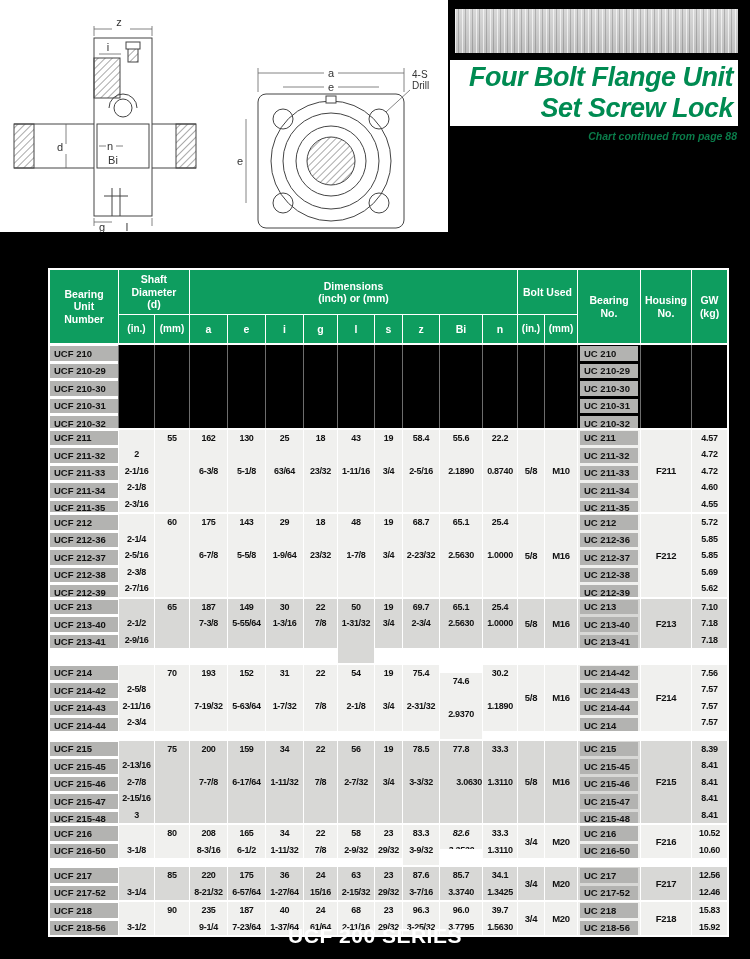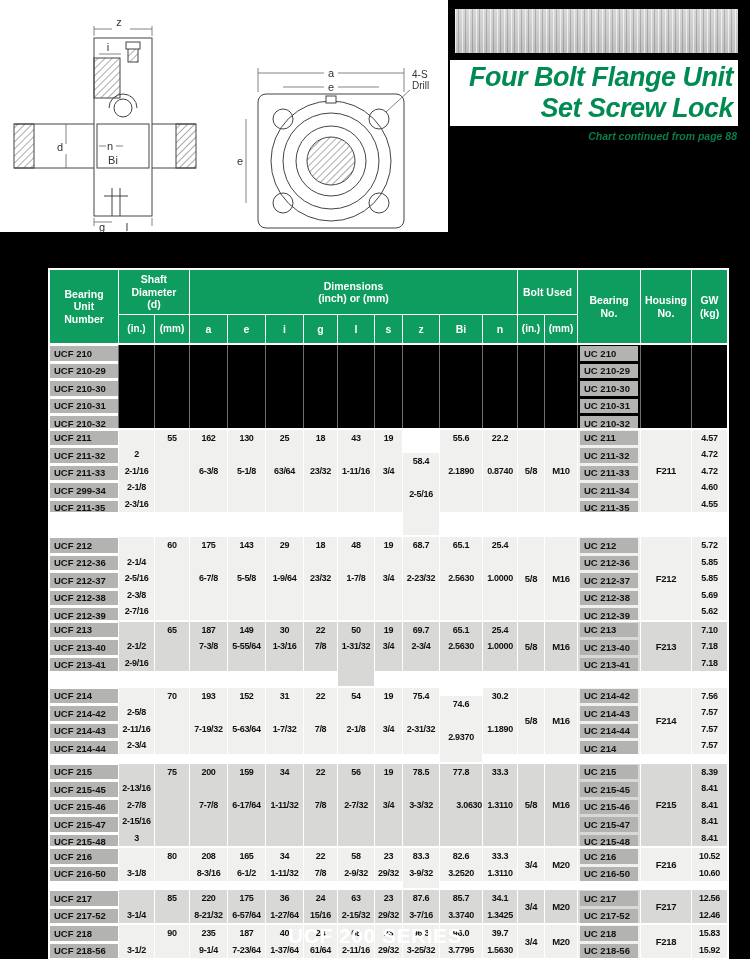--- a/index.html
+++ b/index.html
@@ -241,21 +241,21 @@
             <div class="chiprow">
               <div class="chip">UCF 211</div>
             </div>
             <div class="chiprow">
               <div class="chip">UCF 211-32</div>
             </div>
             <div class="chiprow">
               <div class="chip">UCF 211-33</div>
             </div>
             <div class="chiprow">
-              <div class="chip">UCF 299-34</div>
+              <div class="chip">UCF 211-34</div>
             </div>
             <div class="chiprow">
               <div class="chip">UCF 211-35</div>
             </div>
           </div>
           <div class="cell" style="grid-area: 1 / 2; height: 82.5px;">
             <div class="vrow"></div>
             <div class="vrow">2</div>
             <div class="vrow">2-1/16</div>
             <div class="vrow">2-1/8</div>
@@ -281,21 +281,21 @@
             <div class="vrow vabs" style="top: 33px;">23/32</div>
           </div>
           <div class="cell" style="grid-area: 1 / 8; height: 82.5px;">
             <div class="vrow">43</div>
             <div class="vrow vabs" style="top: 33px;">1-11/16</div>
           </div>
           <div class="cell" style="grid-area: 1 / 9; height: 82.5px;">
             <div class="vrow">19</div>
             <div class="vrow vabs" style="top: 33px;">3/4</div>
           </div>
-          <div class="cell" style="grid-area: 1 / 10; height: 82.5px; margin-top: 23px;">
+          <div class="cell" style="grid-area: 1 / 10; height: 82.5px;">
             <div class="vrow">58.4</div>
             <div class="vrow vabs" style="top: 33px;">2-5/16</div>
           </div>
           <div class="cell" style="grid-area: 1 / 11; height: 82.5px;">
             <div class="vrow">55.6</div>
             <div class="vrow vabs" style="top: 33px;">2.1890</div>
           </div>
           <div class="cell" style="grid-area: 1 / 12; height: 82.5px;">
             <div class="vrow">22.2</div>
             <div class="vrow vabs" style="top: 33px;">0.8740</div>
@@ -709,21 +709,21 @@
             <div class="vrow vabs" style="top: 16.5px;">2-9/32</div>
           </div>
           <div class="cell" style="grid-area: 1 / 9; height: 33px;">
             <div class="vrow">23</div>
             <div class="vrow vabs" style="top: 16.5px;">29/32</div>
           </div>
           <div class="cell" style="grid-area: 1 / 10; height: 40px;">
             <div class="vrow">83.3</div>
             <div class="vrow vabs" style="top: 16.5px;">3-9/32</div>
           </div>
-          <div class="cell" style="grid-area: 1 / 11; height: 33px;">
+          <div class="cell" style="grid-area: 1 / 11; height: 24px; font-style: italic;">
             <div class="vrow">82.6</div>
             <div class="vrow vabs" style="top: 16.5px;">3.2520</div>
           </div>
           <div class="cell" style="grid-area: 1 / 12; height: 33px;">
             <div class="vrow">33.3</div>
             <div class="vrow vabs" style="top: 16.5px;">1.3110</div>
           </div>
           <div class="cell centered" style="grid-area: 1 / 13; height: 33px;">3/4</div>
           <div class="cell centered" style="grid-area: 1 / 14; height: 33px;">M20</div>
           <div class="cell" style="grid-area: 1 / 15; height: 33px;">

